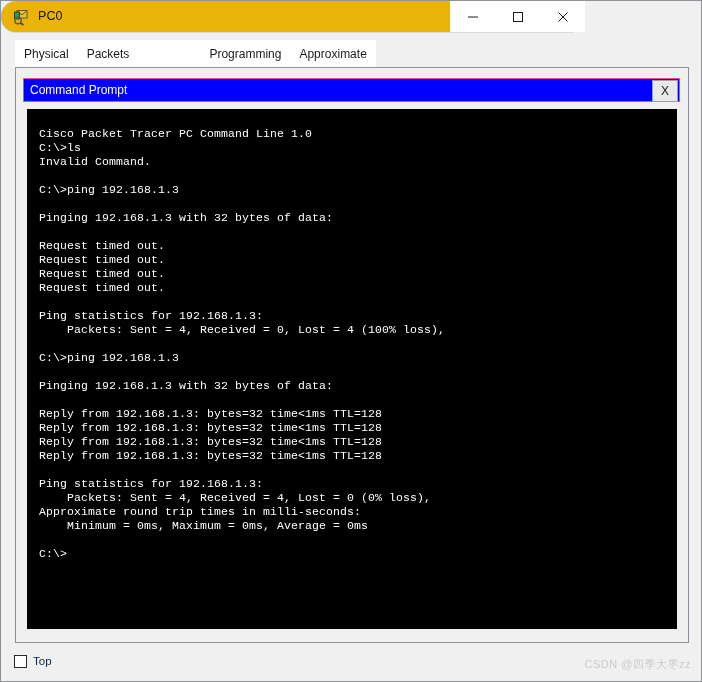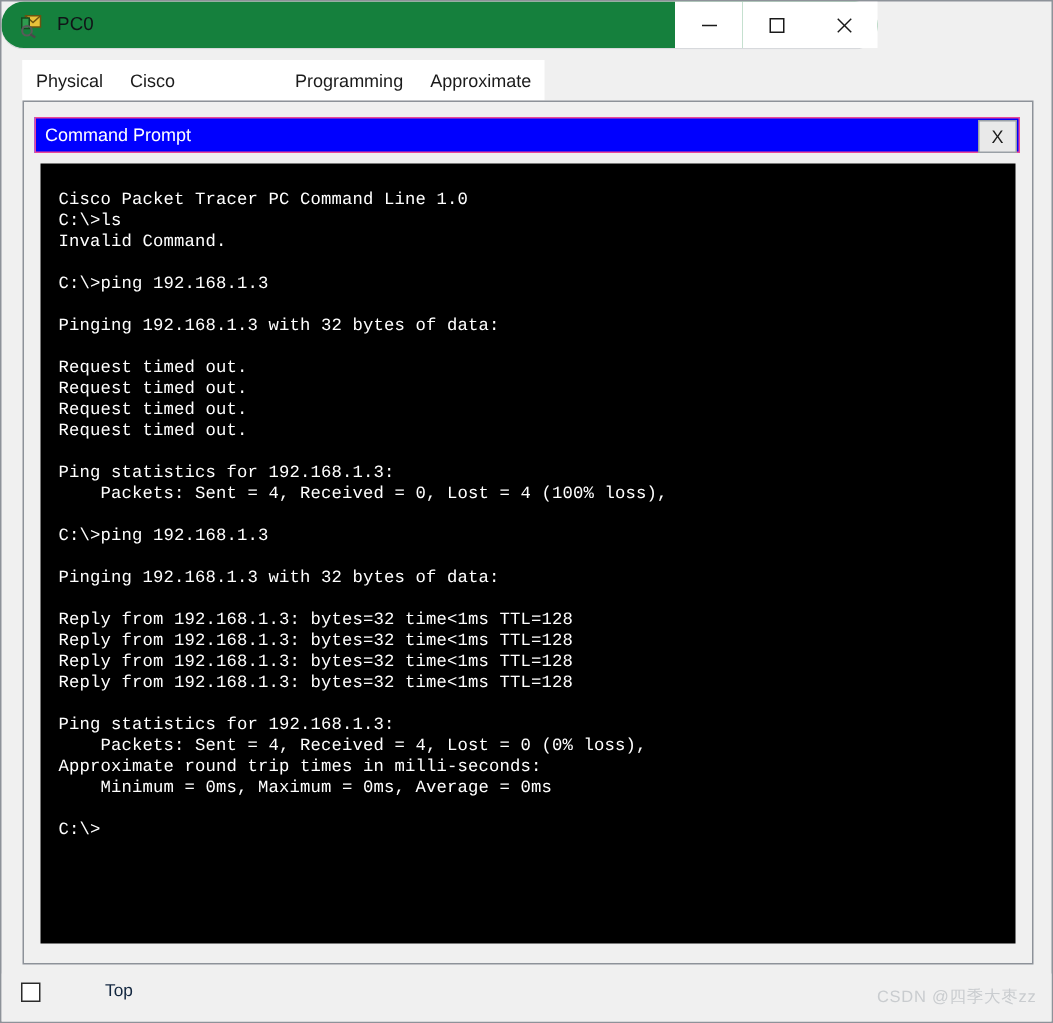--- a/index.html
+++ b/index.html
@@ -20,21 +20,21 @@
     border: 1px solid #8d9299;
     overflow: hidden;
   }
 
   
   .titlebar {
     position: absolute;
     left: 0; top: 0;
     width: 584px;
     height: 31px;
-    background: #15803d;
+    background: #eab308;
     border-bottom: 1px solid #d7d9dc;
     display: flex;
     align-items: center;
     border-radius: 15px;
   }
   .title-icon {
     width: 18px;
     height: 18px;
     margin-left: 11px;
     margin-right: 8px;
@@ -184,21 +184,20 @@
     height: 13px;
     background: #ffffff;
     border: 1px solid #2b2b2b;
     box-sizing: border-box;
     flex: none;
   }
   .top-label {
     font-size: 11.5px;
     color: #12263f;
     line-height: 1;
-    margin-left: 37px;
   }
   .watermark {
     position: absolute;
     right: 12px;
     top: 8px;
     font-size: 11px;
     color: #c9cccf;
     letter-spacing: .5px;
     white-space: nowrap;
     user-select: none;
@@ -238,21 +237,21 @@
         </svg>
       </div>
     </div>
   </div>
 
   <div class="tabstrip">
     <div class="tab">
       <span>Physical</span>
     </div>
     <div class="tab">
-      <span>Cisco</span>
+      <span>Packets</span>
     </div>
     <div class="tab active">
       <span>Desktop</span>
     </div>
     <div class="tab">
       <span>Programming</span>
     </div>
     <div class="tab">
       <span>Approximate</span>
     </div>

